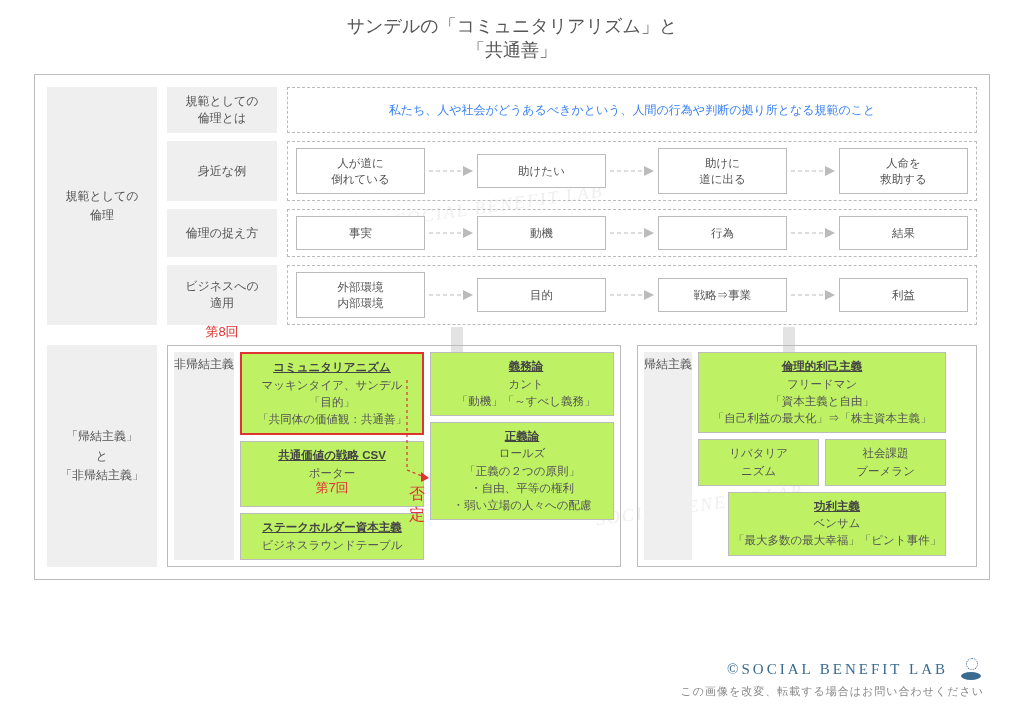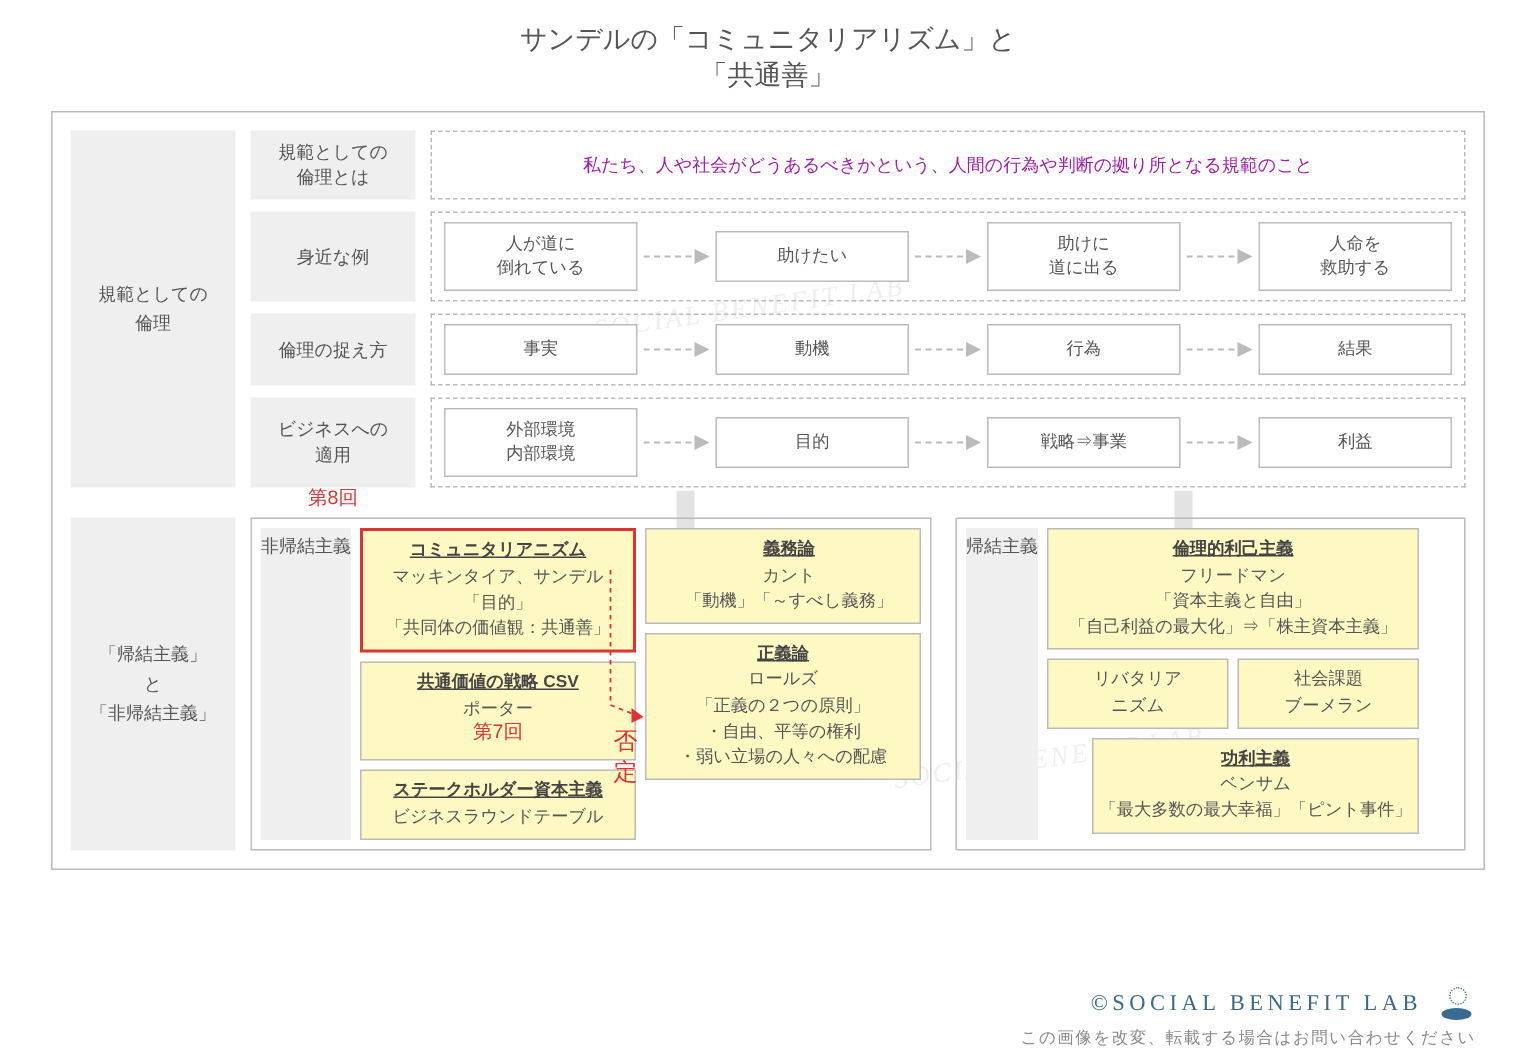--- a/index.html
+++ b/index.html
@@ -32,21 +32,21 @@
   }
   .sec1-body { flex: 1; display: flex; flex-direction: column; gap: 8px; }
   .row { display: flex; gap: 10px; align-items: stretch; position: relative; }
   .rowlabel {
     background: #efefef; width: 110px; display: flex; align-items: center;
     justify-content: center; text-align: center; font-size: 12px; color: #555;
     line-height: 1.4; flex-shrink: 0; min-height: 46px; position: relative;
   }
   .dashed {
     border: 1px dashed #bbb; flex: 1; display: flex; align-items: center;
-    justify-content: center; text-align: center; font-size: 12px; color: #a21caf;
+    justify-content: center; text-align: center; font-size: 12px; color: #3b82f6;
     line-height: 1.5; padding: 4px 2px;
   }
   .flowrow {
     border: 1px dashed #bbb; flex: 1; display: flex; align-items: center;
     padding: 6px 8px; gap: 4px;
   }
   .node {
     border: 1px solid #bbb; background: #fff; flex: 1; text-align: center;
     font-size: 11.5px; color: #555; line-height: 1.4; padding: 6px 2px;
     min-height: 34px; display: flex; align-items: center; justify-content: center;
@@ -66,21 +66,21 @@
     gap: 6px; position: relative;
   }
   .col-header {
     background: #efefef; text-align: center; font-size: 12px; color: #555;
     padding: 4px 0;
   }
   .left-split { display: flex; gap: 6px; flex: 1; }
   .left-col { display: flex; flex-direction: column; gap: 6px; flex: 1; }
   .right-col { display: flex; flex-direction: column; gap: 6px; flex: 1; }
   .card {
-    border: 1px solid #bbb; background: #fef9c3; text-align: center;
+    border: 1px solid #bbb; background: #bef264; text-align: center;
     font-size: 11.5px; color: #555; line-height: 1.5; padding: 5px 4px;
   }
   .card .h {
     text-decoration: underline; font-weight: 600; color: #444;
   }
   .card-red { border: 2px solid #d33; }
   .sub-row { display: flex; gap: 6px; }
   .sub-row .card { flex: 1; }
   .down-arrow {
     position: absolute; width: 28px; pointer-events: none;

